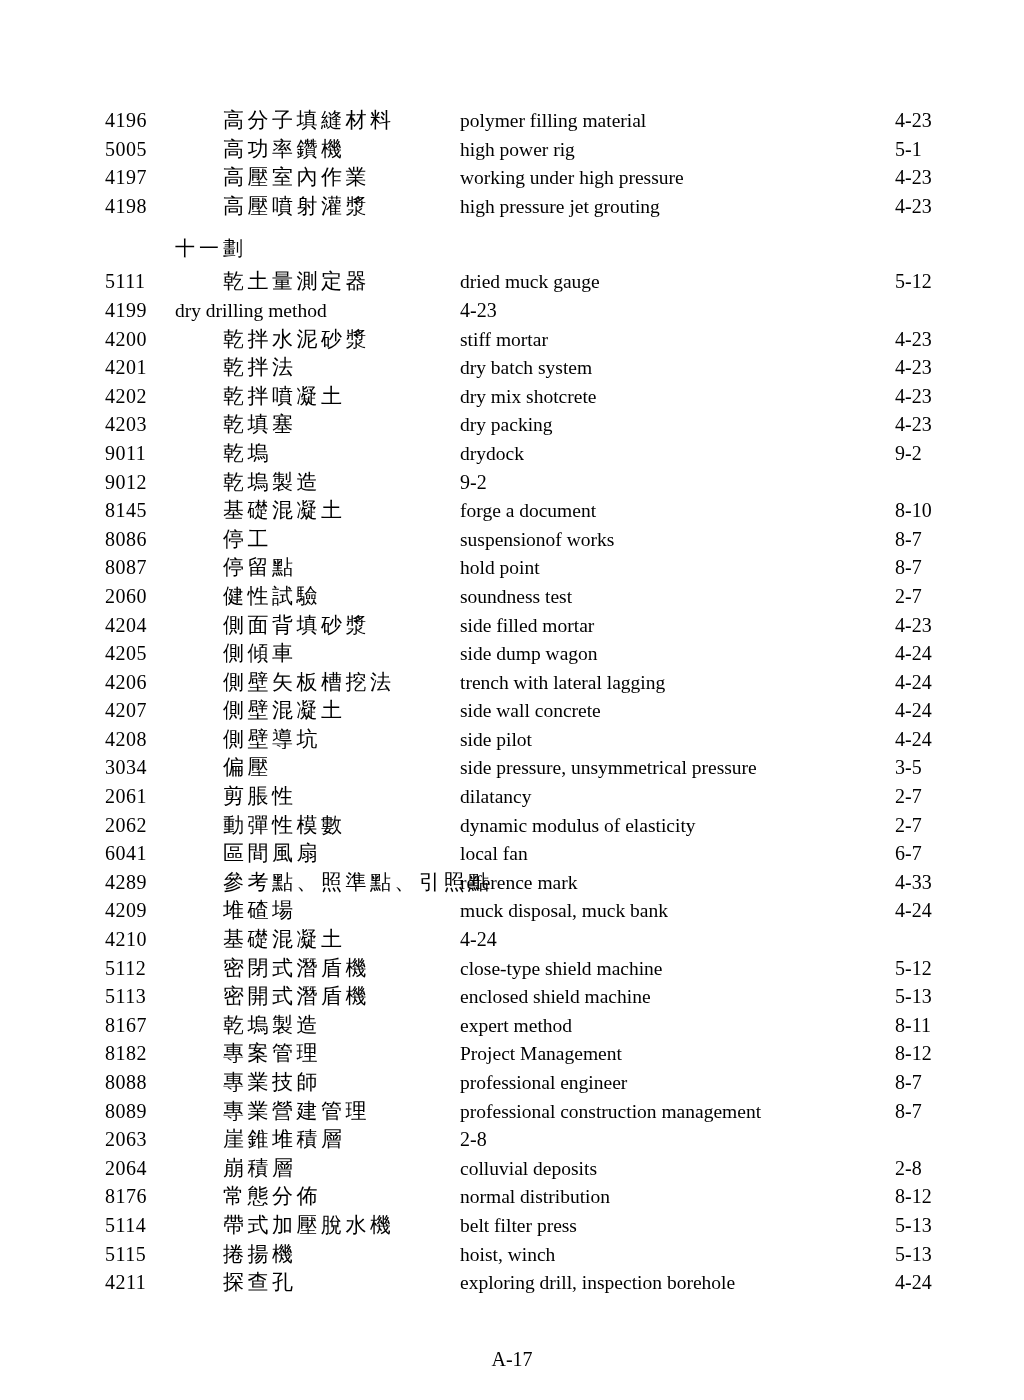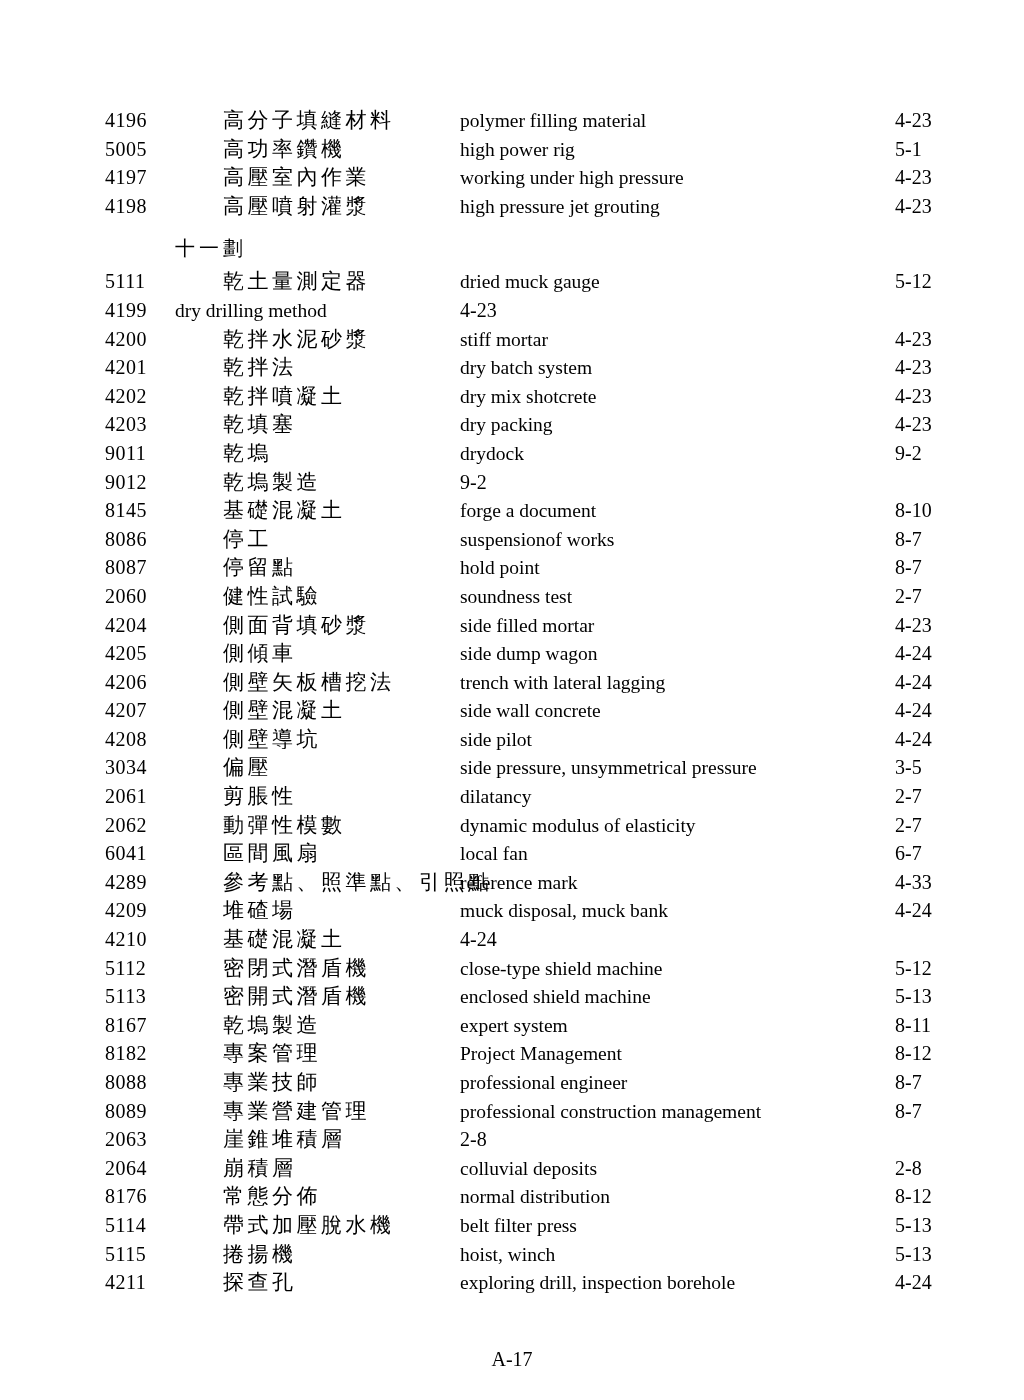--- a/index.html
+++ b/index.html
@@ -248,21 +248,21 @@
   </div>
       <div class="row">
     <span class="code">5113</span>
     <span class="zh">密開式潛盾機</span>
     <span class="en">enclosed shield machine</span>
     <span class="ref">5-13</span>
   </div>
       <div class="row">
     <span class="code">8167</span>
     <span class="zh">乾塢製造</span>
-    <span class="en">expert system</span>
+    <span class="en">expert method</span>
     <span class="ref">8-11</span>
   </div>
       <div class="row">
     <span class="code">8182</span>
     <span class="zh">專案管理</span>
     <span class="en">Project Management</span>
     <span class="ref">8-12</span>
   </div>
       <div class="row">
     <span class="code">8088</span>

